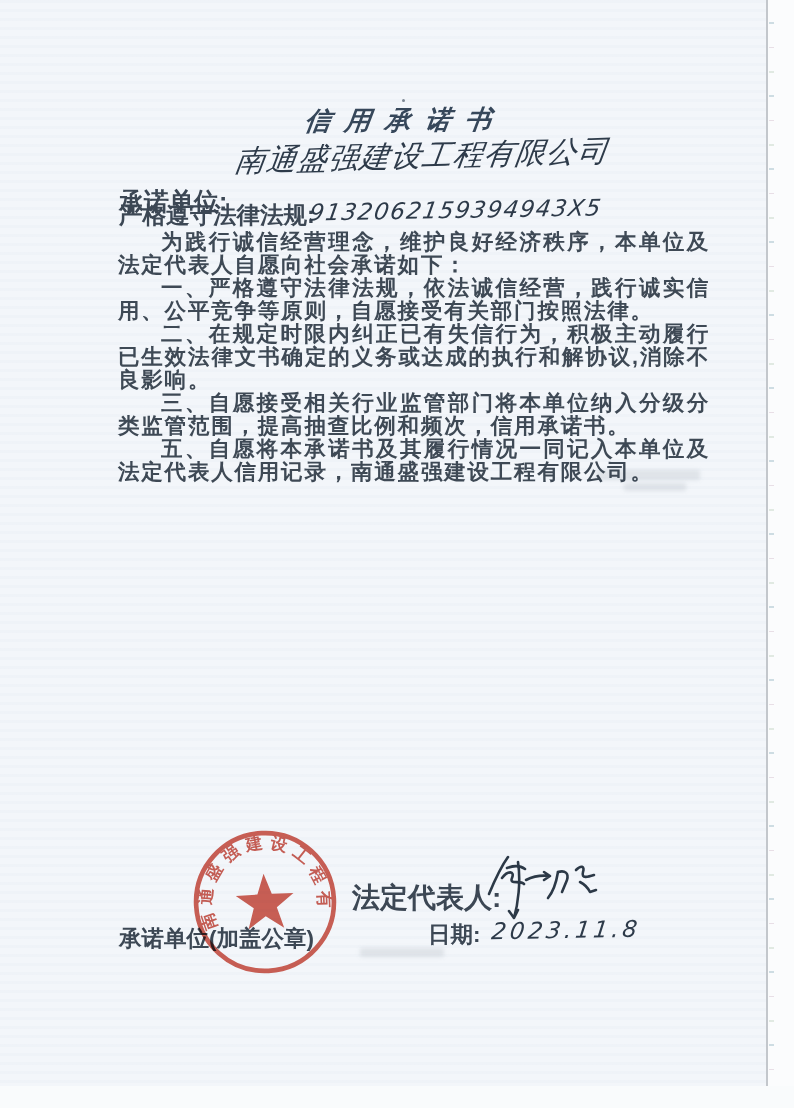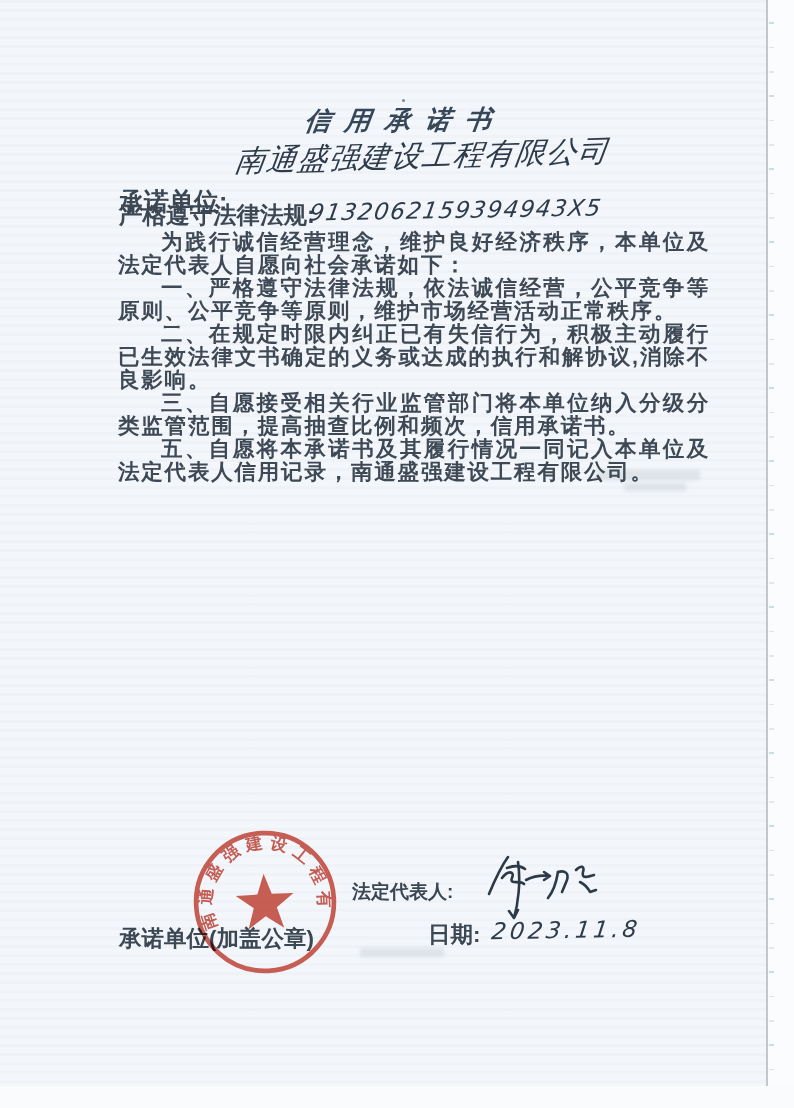--- a/index.html
+++ b/index.html
@@ -78,21 +78,21 @@
   }
 
   .body-text{
     position:absolute; left:118px; top:231px; width:592px;
     font-size:21.5px; line-height:23px; letter-spacing:1.8px;
     font-weight:600; color:#3e4955; text-align:justify;
   }
   .body-text p{ margin:0; text-indent:2em; }
 
   .sig-unit{ left:119px; top:879px; font-size:22.5px;margin-top:44px; }
-  .sig-rep{ left:352px; top:879px; font-size:19px; }
+  .sig-rep{ left:352px; top:879px; font-size:28px; }
   .sig-date-label{ left:428px; top:919px; font-size:22.5px; }
 
   .signature-svg{
     position:absolute; left:482px; top:848px; width:130px; height:82px;
   }
 
   .seal{
     position:absolute; left:189px; top:826px; width:152px; height:152px;
     opacity:.88; mix-blend-mode:multiply;
     transform:rotate(-3deg);
@@ -114,21 +114,21 @@
   <div class="title">信用承诺书</div>
 
   <div class="label lbl-unit">承诺单位:</div>
   <div class="hand hand-company">南通盛强建设工程有限公司</div>
 
   <div class="label lbl-code">严格遵守法律法规:</div>
   <div class="hand hand-code">9132062159394943X5</div>
 
   <div class="body-text">
     <p>为践行诚信经营理念，维护良好经济秩序，本单位及法定代表人自愿向社会承诺如下：</p>
-    <p>一、严格遵守法律法规，依法诚信经营，公平竞争等原则、公平竞争等原则，维护市场经营活动正常秩序。</p>
+    <p>一、严格遵守法律法规，依法诚信经营，践行诚实信用、公平竞争等原则，自愿接受有关部门按照法律。</p>
     <p>二、在规定时限内纠正已有失信行为，积极主动履行已生效法律文书确定的义务或达成的执行和解协议,消除不良影响。</p>
     <p>三、自愿接受相关行业监管部门将本单位纳入分级分类监管范围，提高抽查比例和频次，信用承诺书。</p>
     <p>五、自愿将本承诺书及其履行情况一同记入本单位及法定代表人信用记录，南通盛强建设工程有限公司。</p>
   </div>
 
   <div class="label sig-unit">承诺单位(加盖公章)</div>
   <div class="label sig-rep">法定代表人:</div>
   <div class="label sig-date-label">日期:</div>
   <div class="hand hand-date">2023.11.8</div>
 

